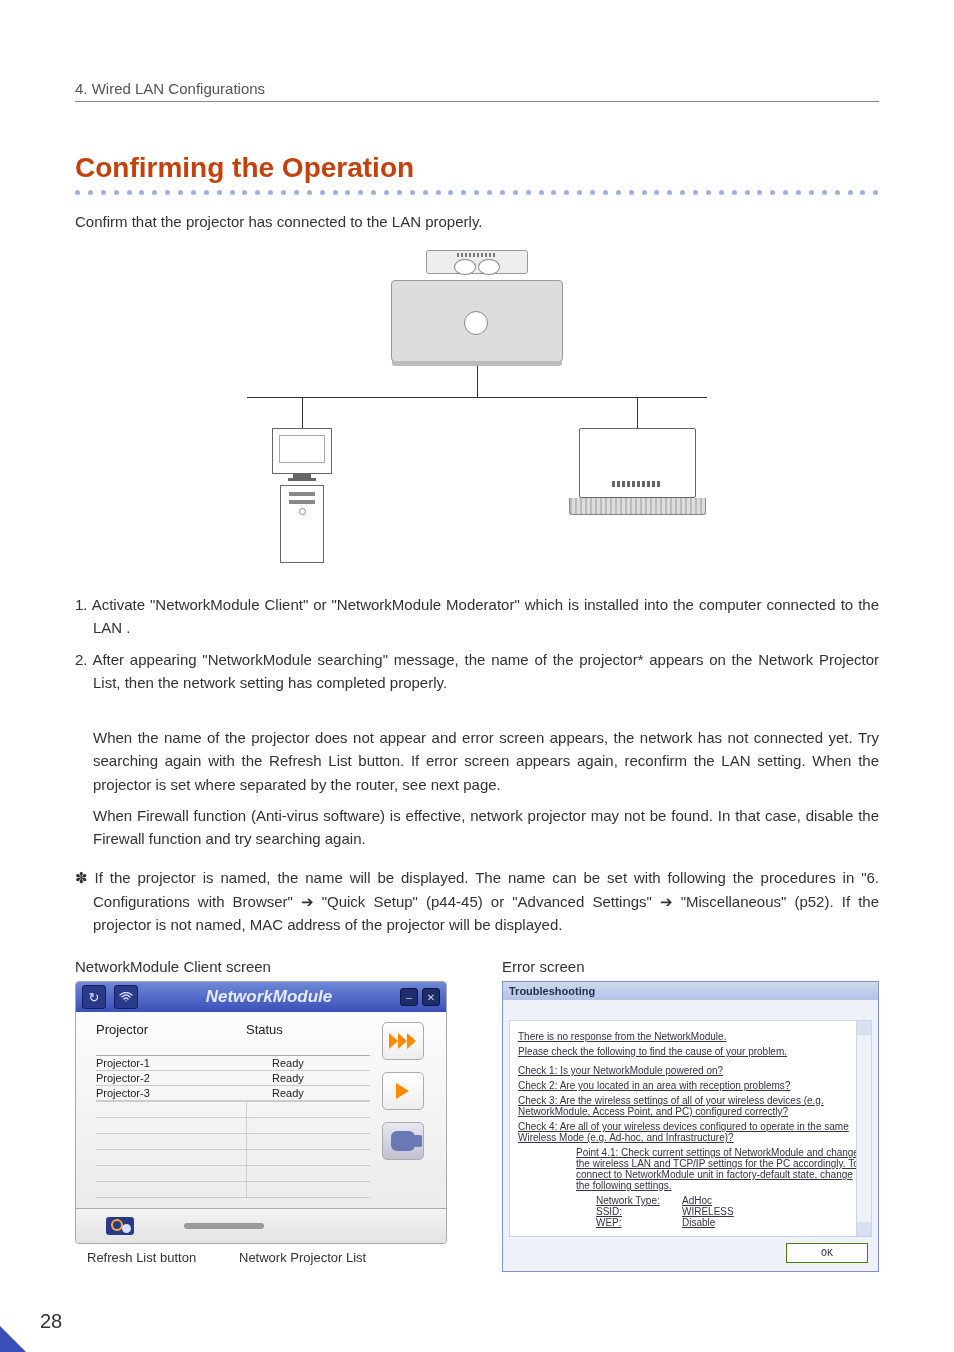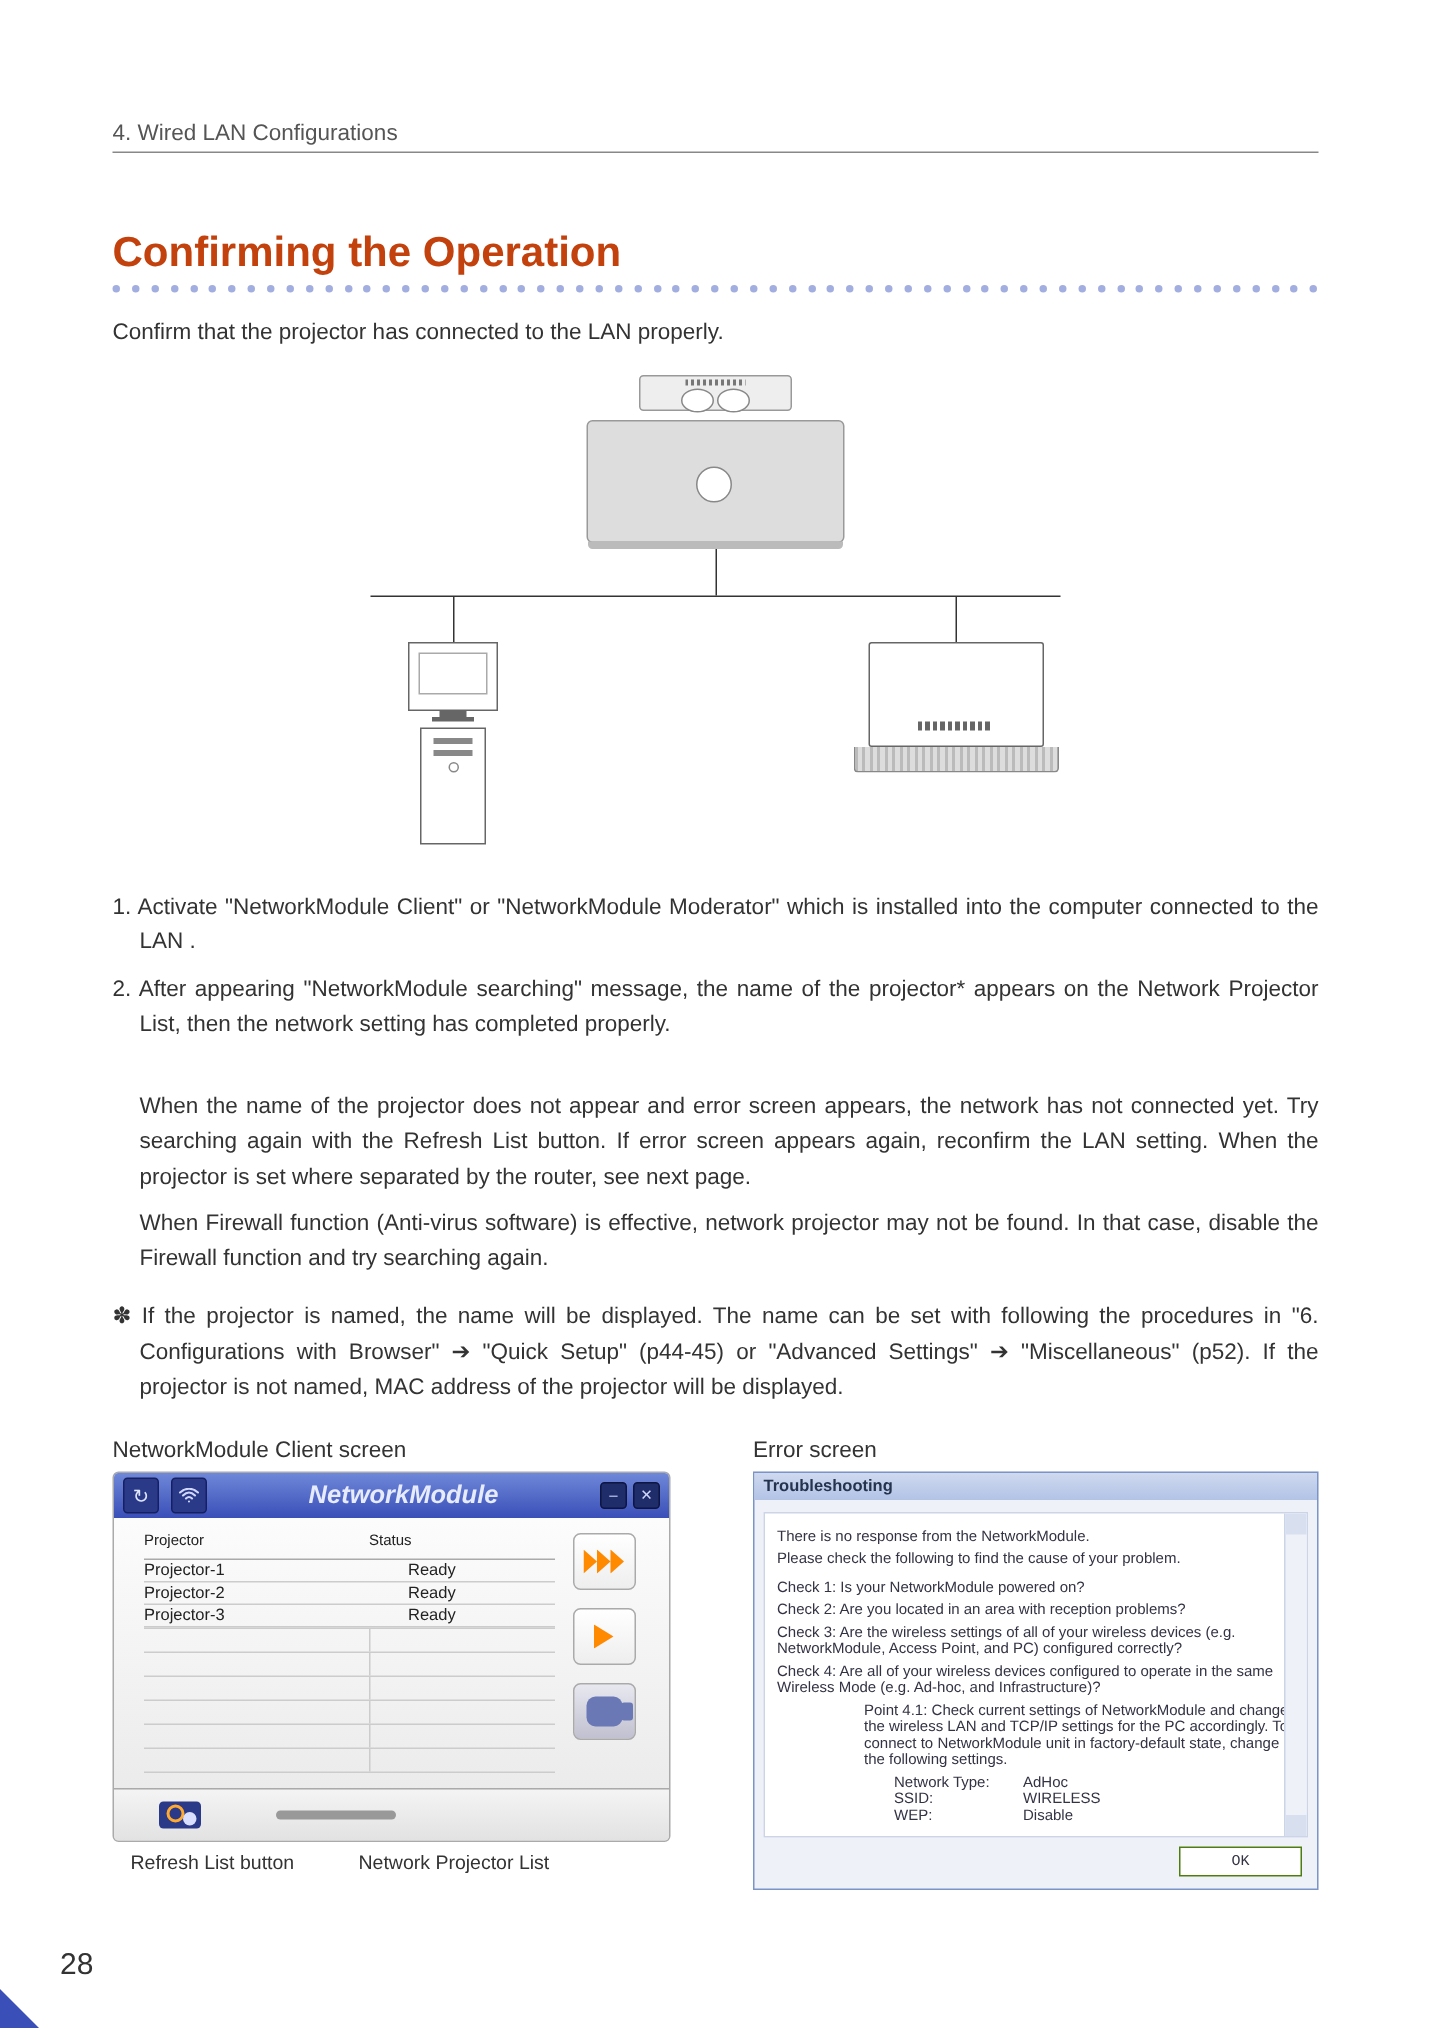--- a/index.html
+++ b/index.html
@@ -128,21 +128,21 @@
     color:#e6ebff; font-style:italic; font-weight:bold; font-size:17px;
     flex:1;
   }
   .nm-tb-right { display:flex; gap:4px;}
   .nm-btn {
     width:16px;height:16px;background:#1f2d6a;border:1px solid #0d1540;border-radius:3px;
     color:#cfd7ff;font-size:10px;display:flex;align-items:center;justify-content:center;
   }
   .nm-body { display:flex; }
   .nm-list { flex:1; padding:10px 4px 10px 20px;}
-  .nm-headers { display:flex; font-size:10px; color:#222; border-bottom:1px solid #aaa; padding-bottom:6px;}
+  .nm-headers { display:flex; font-size:13px; color:#222; border-bottom:1px solid #aaa; padding-bottom:18px;}
   .nm-h-proj{width:150px;}
   .nm-h-stat{flex:1;}
   .nm-rows { font-size:11px; }
   .nm-row { display:flex; border-bottom:1px solid #ccc; padding:1px 0;}
   .nm-row .c1{width:176px;}
   .nm-row .c2{flex:1;}
   .nm-grid { border-top:1px solid #ccc;}
   .nm-grid div{height:15px;border-bottom:1px solid #ccc;display:flex;}
   .nm-grid div::before{content:"";width:150px;border-right:1px solid #ccc;}
   .nm-side { width:56px; display:flex; flex-direction:column; gap:12px; padding:10px 8px;}
@@ -172,33 +172,33 @@
   .nm-captions { display:flex; gap:22px; font-size:13px; color:#333; margin-top:6px; padding-left:12px;}
   .nm-cap-refresh{width:130px;}
 
   
   .err-window{
     width:375px;border:1px solid #7a94c8;background:#eef1f8;font-size:10px;color:#334;
   }
   .err-title{
     background:linear-gradient(#cfd9ef,#b2c3e6);padding:3px 6px;font-size:11px;font-weight:bold;color:#26334f;
   }
-  .err-body{background:#fff;margin:8px 6px 0 6px;border:1px solid #ccd4e8;padding:6px 12px 8px 8px;position:relative;}
+  .err-body{background:#fff;margin:20px 6px 0 6px;border:1px solid #ccd4e8;padding:6px 12px 8px 8px;position:relative;text-decoration:underline;}
   .err-body .scroll{position:absolute;right:0;top:0;bottom:0;width:14px;background:#eef1f8;border-left:1px solid #ccd4e8;}
   .err-body .scroll::before{content:"";position:absolute;top:0;left:0;right:0;height:14px;background:#d8e0f0;}
   .err-body .scroll::after{content:"";position:absolute;bottom:0;left:0;right:0;height:14px;background:#d8e0f0;}
   .err-line{margin:4px 0;}
   .err-point{padding-left:58px;}
   .err-kv{display:flex;padding-left:78px;}
   .err-kv .k{width:86px;}
   .err-footer{display:flex;justify-content:flex-end;padding:6px 10px 8px;}
   .err-ok{width:80px;height:18px;border:1px solid #4d7c0f;background:#fff;font-size:10px;display:flex;align-items:center;justify-content:center;font-family:Liberation Mono, monospace;}
 
   .page-num{
-    position:absolute; left:40px; bottom:30px; font-size:20px; color:#333;
+    position:absolute; left:40px; bottom:19px; font-size:20px; color:#333;
   }
   .corner-tri{
     position:absolute; left:0; bottom:0; width:0;height:0;
     border-left:26px solid #3a4fb8; border-top:26px solid transparent;
   }
 </style>
 </head>
 <body>
 
 <div class="page">

